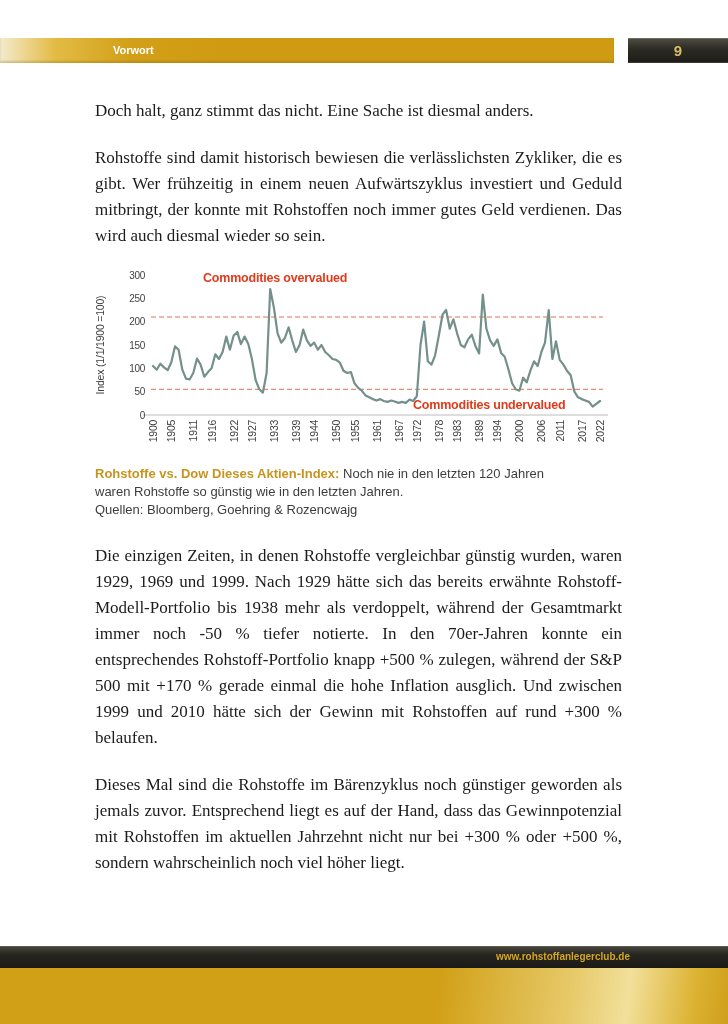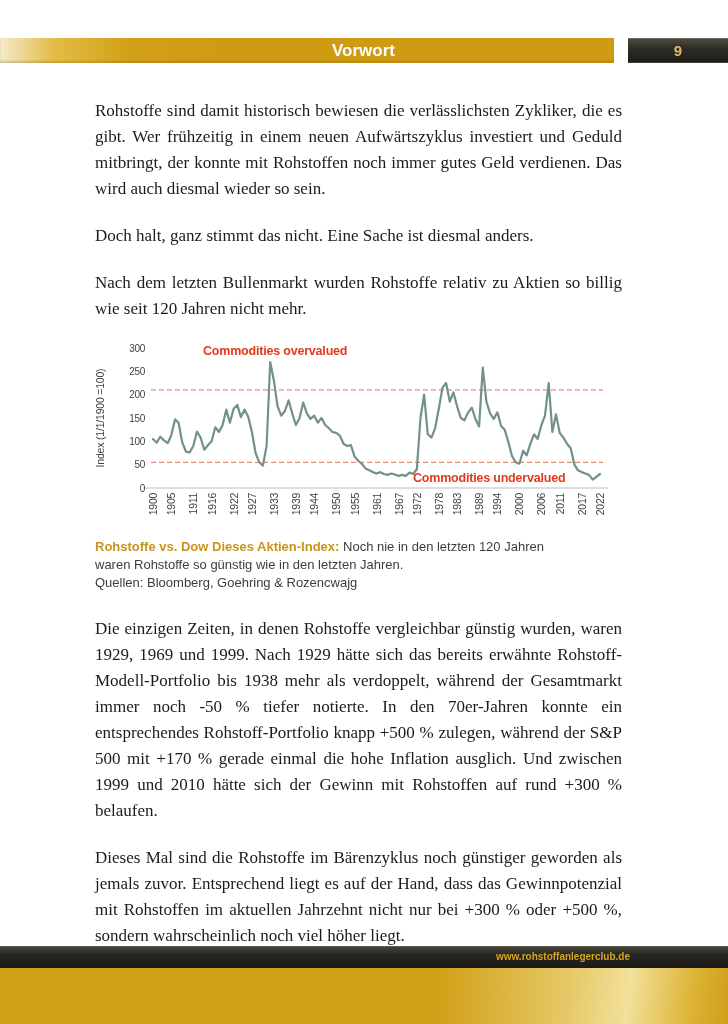--- a/index.html
+++ b/index.html
@@ -11,21 +11,21 @@
     color:#1b1b1b;
   }
   
   .chapter-bar{
     position:absolute;left:0;top:38px;width:614px;height:25px;
     background:linear-gradient(90deg,#f4ebcd 0px,#e3bb45 55px,#d2a018 130px,#cf9b13 220px,#cf9b13 100%);
     box-shadow:inset 0 -2px 2px rgba(120,85,0,.25);
   }
   .chapter-bar span{
     display:block;padding-left:113px;line-height:25px;
-    font-family:"Liberation Sans", sans-serif;font-size:17px;font-weight:bold;color:#ffffff;text-align:center;
+    font-family:"Liberation Sans", sans-serif;font-size:11px;font-weight:bold;color:#ffffff;
   }
   .pagenum-box{
     position:absolute;left:628px;top:38px;width:100px;height:25px;
     background:linear-gradient(180deg,#504e43 0%,#2b2a23 45%,#1d1c17 100%);
     box-shadow:inset 0 1px 0 #6e6c5e, inset 0 -1px 0 #3c3a32;
     text-align:center;
   }
   .pagenum-box span{
     line-height:25px;font-family:"Liberation Sans", sans-serif;
     font-size:15px;font-weight:bold;color:#d9be63;
@@ -70,23 +70,22 @@
 <body>
 
 <div class="chapter-bar">
   <span>Vorwort</span>
 </div>
 <div class="pagenum-box">
   <span>9</span>
 </div>
 
 <div class="content">
+  <p>Doch halt, ganz stimmt das nicht. Eine Sache ist diesmal anders.</p>
   <p>Rohstoffe sind damit historisch bewiesen die verlässlichsten Zykliker, die es gibt. Wer frühzeitig in einem neuen Aufwärtszyklus investiert und Geduld mitbringt, der konnte mit Rohstoffen noch immer gutes Geld verdienen. Das wird auch diesmal wieder so sein.</p>
-  <p>Doch halt, ganz stimmt das nicht. Eine Sache ist diesmal anders.</p>
-  <p>Nach dem letzten Bullenmarkt wurden Rohstoffe relativ zu Aktien so billig wie seit 120 Jahren nicht mehr.</p>
 
   <figure>
     <div class="chart-wrap">
       <svg width="528" height="192" viewBox="0 0 528 192" aria-hidden="true">
           <line x1="48" y1="148" x2="513" y2="148" stroke="#bcbcbc" stroke-width="1"></line>
           <line x1="56" y1="50.0" x2="508" y2="50.0" stroke="#e0714c" stroke-width="1" stroke-dasharray="5 3"></line>
           <line x1="56" y1="122.3" x2="508" y2="122.3" stroke="#e0714c" stroke-width="1" stroke-dasharray="5 3"></line>
           <text x="50" y="151.5" text-anchor="end" class="tick">0</text>
           <text x="50" y="128.2" text-anchor="end" class="tick">50</text>
           <text x="50" y="104.8" text-anchor="end" class="tick">100</text>

